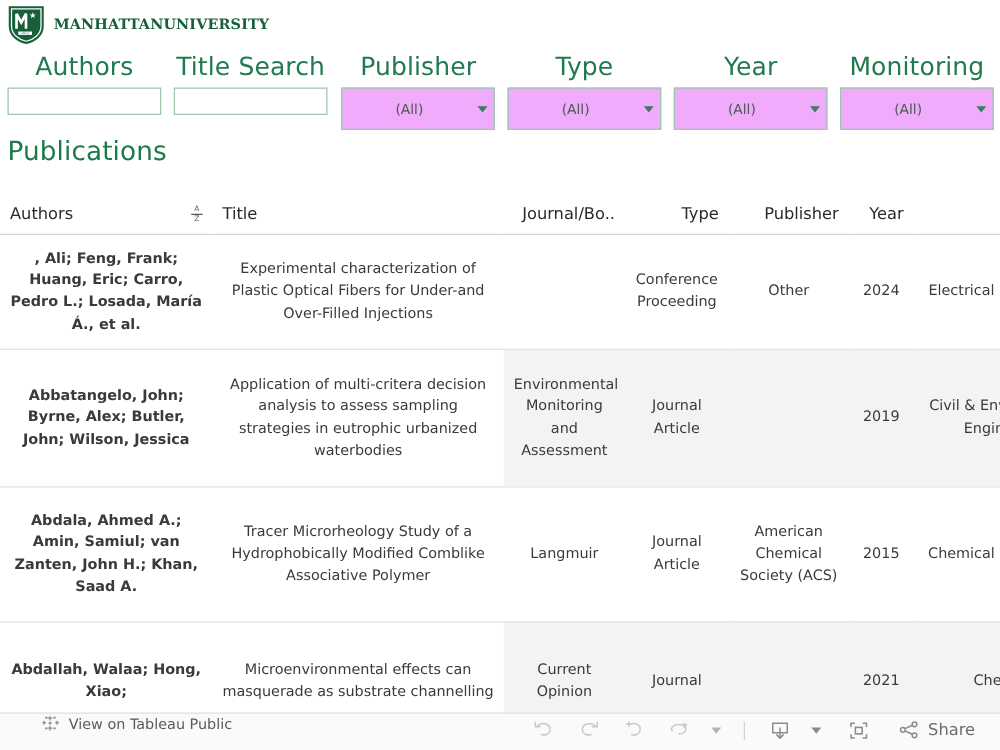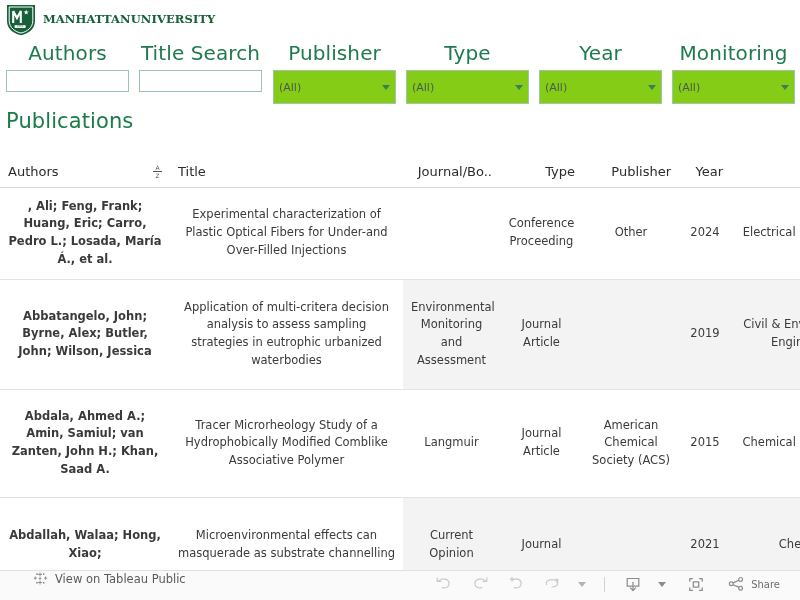--- a/index.html
+++ b/index.html
@@ -70,25 +70,26 @@
     color: #444;
     padding: 0 5px;
     width: 100%;
     font-family: "DejaVu Sans", "Liberation Sans", sans-serif;
     outline: none;
   }
   .select-box {
     margin-top: 4px;
     height: 22px;
     border: 1px solid #9ec5ae;
-    background: #84cc16;
+    background: #f0abfc;
     display: flex;
     align-items: center;
     padding: 16px 5px;
     position: relative;
+    text-align: center;
   }
   .select-value {
     font-size: 11px;
     color: #4a5a52;
     flex: 1;
     white-space: nowrap;
   }
   .caret {
     width: 0; height: 0;
     border-left: 4px solid transparent;
@@ -220,21 +221,21 @@
     width: 0; height: 0;
     border-left: 4px solid transparent;
     border-right: 4px solid transparent;
     border-top: 5px solid #b4b4b4;
   }
   .tb-caret.dark { border-top-color: #8c8c8c; }
   .share-group {
     display: flex; align-items: center; gap: 6px;
     padding: 0 6px 0 8px;
   }
-  .share-label { font-size: 10px; color: #6d6d6d; }
+  .share-label { font-size: 13px; color: #6d6d6d; }
   .tableau-ico { width: 15px; height: 15px; display:block; }
 </style>
 </head>
 <body>
 
 <div id="app">
 
   <div class="logo-bar">
     <svg class="logo-shield" viewBox="0 0 30 32">
       <path d="M1 1 H29 V17 C29 25 22 30 15 31.2 C8 30 1 25 1 17 Z" fill="#17603a"></path>

